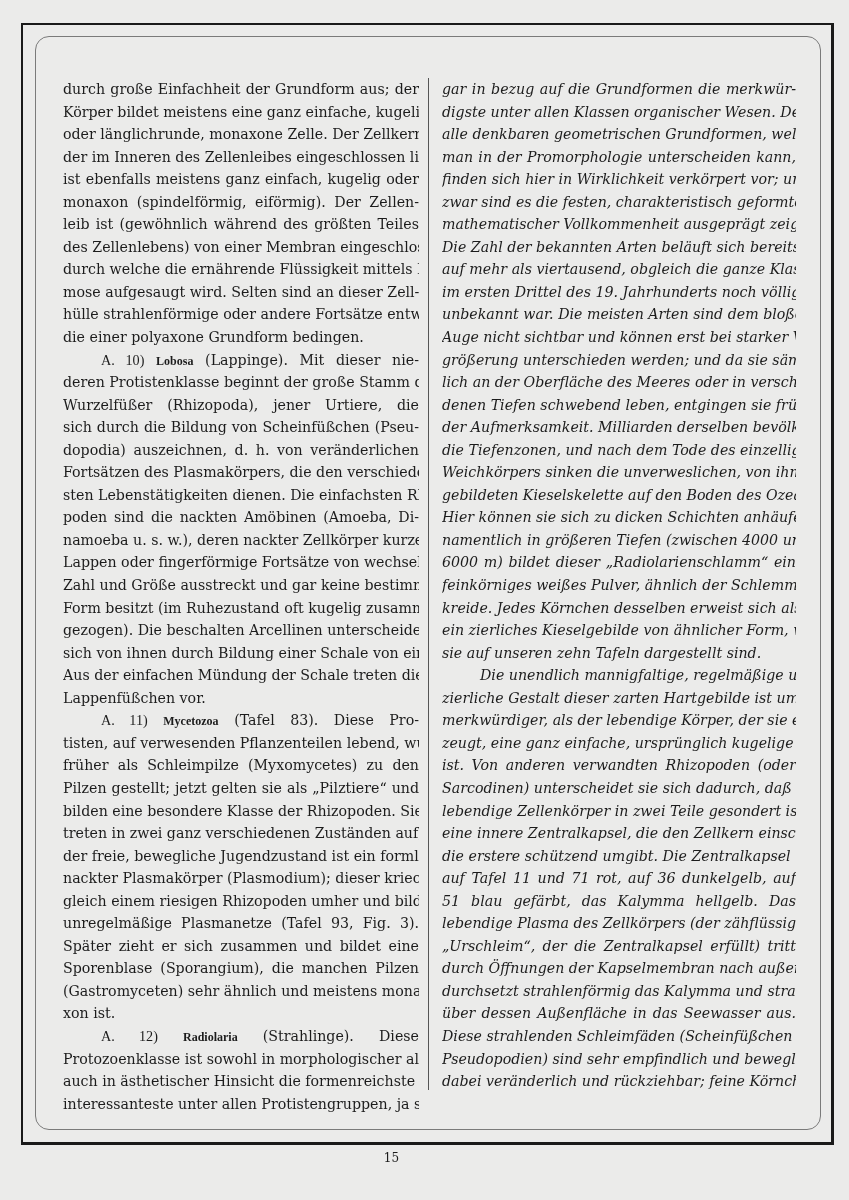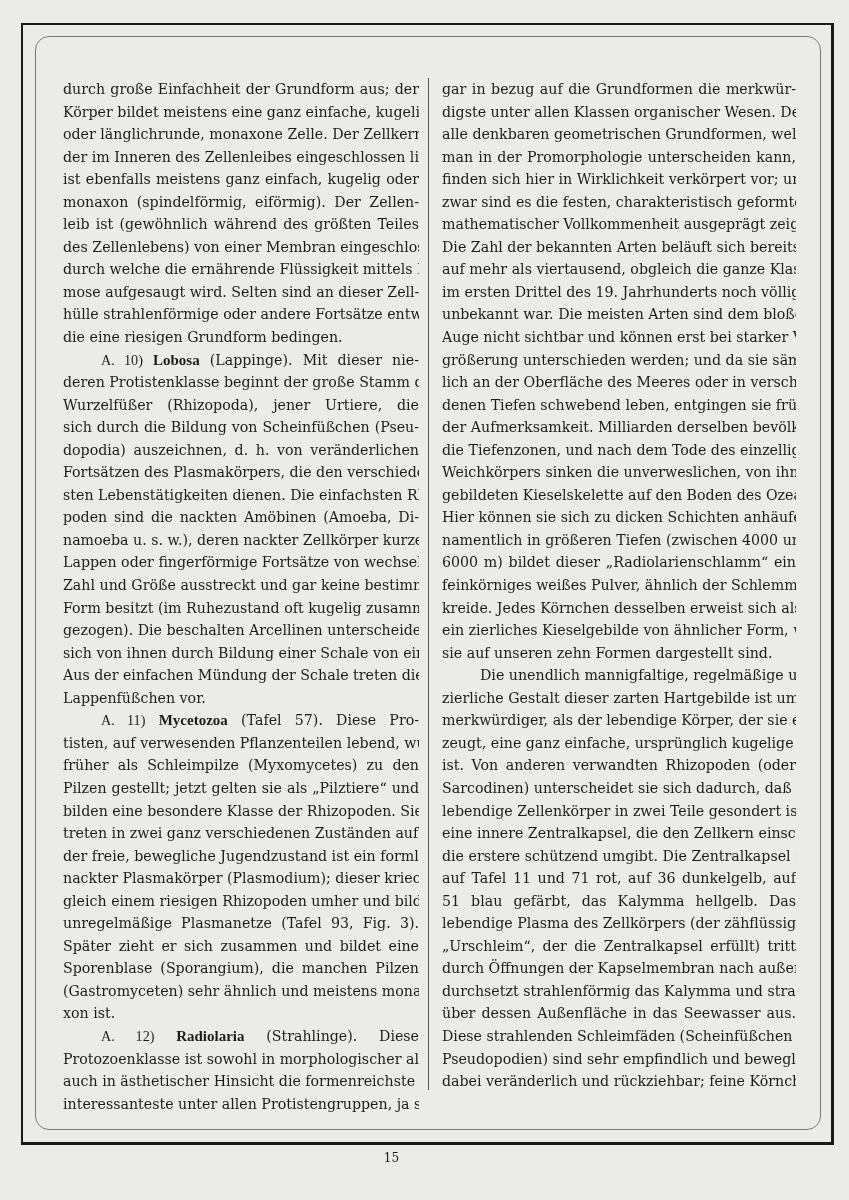--- a/index.html
+++ b/index.html
@@ -29,38 +29,38 @@
   }
   .column {
     position: absolute;
     top: 78px;
     width: 356px;
     font-size: 14.2px;
     line-height: 22.55px;
     text-align: justify;
   }
   .col-left { left: 63px; }
-  .col-right { left: 442px; width: 354px; }
+  .col-right { left: 442px; width: 354px; font-style: italic; }
   .divider {
     position: absolute;
     left: 428px; top: 78px;
     width: 1px; height: 1012px;
     background: #555;
   }
   .line {
     display: block;
     white-space: nowrap;
     text-align: justify;
     text-align-last: justify;
     height: 22.55px;
     overflow: hidden;
   }
   .line.last { text-align-last: left; }
   .line.indent { padding-left: 38px; }
-  .heading-term { font-weight: bold; font-family: "Liberation Serif", serif; font-size: 15px; }
+  .heading-term { font-weight: bold; font-family: "Liberation Serif", serif; font-size: 12px; }
   .numlabel { font-family: "Liberation Serif", serif; }
   .page-number {
     position: absolute;
     left: 0; width: 783px;
     top: 1151px;
     text-align: center;
     font-size: 12px;
     font-family: "DejaVu Serif", serif;
   }
 </style>
@@ -77,21 +77,21 @@
     <span class="line">Körper bildet meistens eine ganz einfache, kugelige</span>
     <span class="line">oder länglichrunde, monaxone Zelle. Der Zellkern,</span>
     <span class="line">der im Inneren des Zellenleibes eingeschlossen liegt,</span>
     <span class="line">ist ebenfalls meistens ganz einfach, kugelig oder</span>
     <span class="line">monaxon (spindelförmig, eiförmig). Der Zellen-</span>
     <span class="line">leib ist (gewöhnlich während des größten Teiles</span>
     <span class="line">des Zellenlebens) von einer Membran eingeschlossen,</span>
     <span class="line">durch welche die ernährende Flüssigkeit mittels Dios-</span>
     <span class="line">mose aufgesaugt wird. Selten sind an dieser Zell-</span>
     <span class="line">hülle strahlenförmige oder andere Fortsätze entwickelt,</span>
-    <span class="line last">die eine riesigen Grundform bedingen.</span>
+    <span class="line last">die einer polyaxone Grundform bedingen.</span>
   </div>
 
   <div>
     <span class="line indent"><span class="numlabel">A. 10)</span> <span class="heading-term">Lobosa</span> <span>(Lappinge). Mit dieser nie-</span></span>
     <span class="line">deren Protistenklasse beginnt der große Stamm der</span>
     <span class="line">Wurzelfüßer (Rhizopoda), jener Urtiere, die</span>
     <span class="line">sich durch die Bildung von Scheinfüßchen (Pseu-</span>
     <span class="line">dopodia) auszeichnen, d. h. von veränderlichen</span>
     <span class="line">Fortsätzen des Plasmakörpers, die den verschieden-</span>
     <span class="line">sten Lebenstätigkeiten dienen. Die einfachsten Rhizo-</span>
@@ -100,21 +100,21 @@
     <span class="line">Lappen oder fingerförmige Fortsätze von wechselnder</span>
     <span class="line">Zahl und Größe ausstreckt und gar keine bestimmte</span>
     <span class="line">Form besitzt (im Ruhezustand oft kugelig zusammen-</span>
     <span class="line">gezogen). Die beschalten Arcellinen unterscheiden</span>
     <span class="line">sich von ihnen durch Bildung einer Schale von ein-</span>
     <span class="line">Aus der einfachen Mündung der Schale treten die</span>
     <span class="line last">Lappenfüßchen vor.</span>
   </div>
 
   <div>
-    <span class="line indent"><span class="numlabel">A. 11)</span> <span class="heading-term">Mycetozoa</span> <span>(Tafel 57). Diese Pro-</span></span>
+    <span class="line indent"><span class="numlabel">A. 11)</span> <span class="heading-term">Mycetozoa</span> <span>(Tafel 83). Diese Pro-</span></span>
     <span class="line">tisten, auf verwesenden Pflanzenteilen lebend, wurden</span>
     <span class="line">früher als Schleimpilze (Myxomycetes) zu den</span>
     <span class="line">Pilzen gestellt; jetzt gelten sie als „Pilztiere“ und</span>
     <span class="line">bilden eine besondere Klasse der Rhizopoden. Sie</span>
     <span class="line">treten in zwei ganz verschiedenen Zuständen auf;</span>
     <span class="line">der freie, bewegliche Jugendzustand ist ein formloser</span>
     <span class="line">nackter Plasmakörper (Plasmodium); dieser kriecht</span>
     <span class="line">gleich einem riesigen Rhizopoden umher und bildet</span>
     <span class="line">unregelmäßige Plasmanetze (Tafel 93, Fig. 3).</span>
     <span class="line">Später zieht er sich zusammen und bildet eine</span>
@@ -151,21 +151,21 @@
     <span class="line">der Aufmerksamkeit. Milliarden derselben bevölkern</span>
     <span class="line">die Tiefenzonen, und nach dem Tode des einzelligen</span>
     <span class="line">Weichkörpers sinken die unverweslichen, von ihm</span>
     <span class="line">gebildeten Kieselskelette auf den Boden des Ozeans.</span>
     <span class="line">Hier können sie sich zu dicken Schichten anhäufen;</span>
     <span class="line">namentlich in größeren Tiefen (zwischen 4000 und</span>
     <span class="line">6000 m) bildet dieser „Radiolarienschlamm“ ein</span>
     <span class="line">feinkörniges weißes Pulver, ähnlich der Schlemm-</span>
     <span class="line">kreide. Jedes Körnchen desselben erweist sich als</span>
     <span class="line">ein zierliches Kieselgebilde von ähnlicher Form, wie</span>
-    <span class="line last">sie auf unseren zehn Formen dargestellt sind.</span>
+    <span class="line last">sie auf unseren zehn Tafeln dargestellt sind.</span>
   </div>
   <div>
     <span class="line indent">Die unendlich mannigfaltige, regelmäßige und</span>
     <span class="line">zierliche Gestalt dieser zarten Hartgebilde ist um so</span>
     <span class="line">merkwürdiger, als der lebendige Körper, der sie er-</span>
     <span class="line">zeugt, eine ganz einfache, ursprünglich kugelige Zelle</span>
     <span class="line">ist. Von anderen verwandten Rhizopoden (oder</span>
     <span class="line">Sarcodinen) unterscheidet sie sich dadurch, daß der</span>
     <span class="line">lebendige Zellenkörper in zwei Teile gesondert ist,</span>
     <span class="line">eine innere Zentralkapsel, die den Zellkern einschließt,</span>

